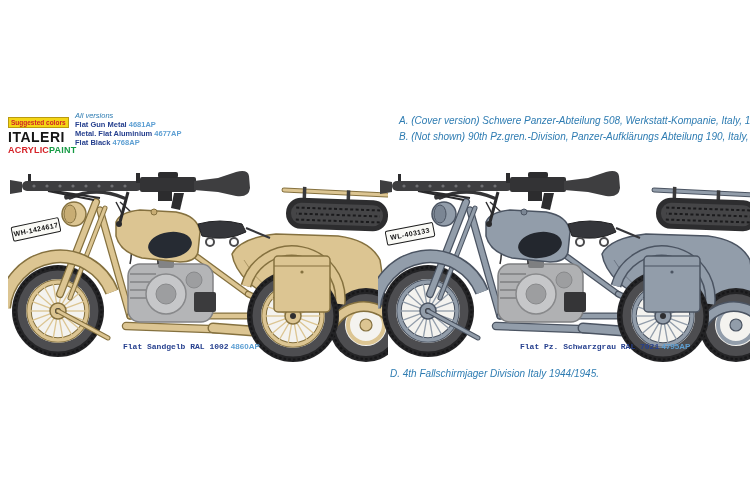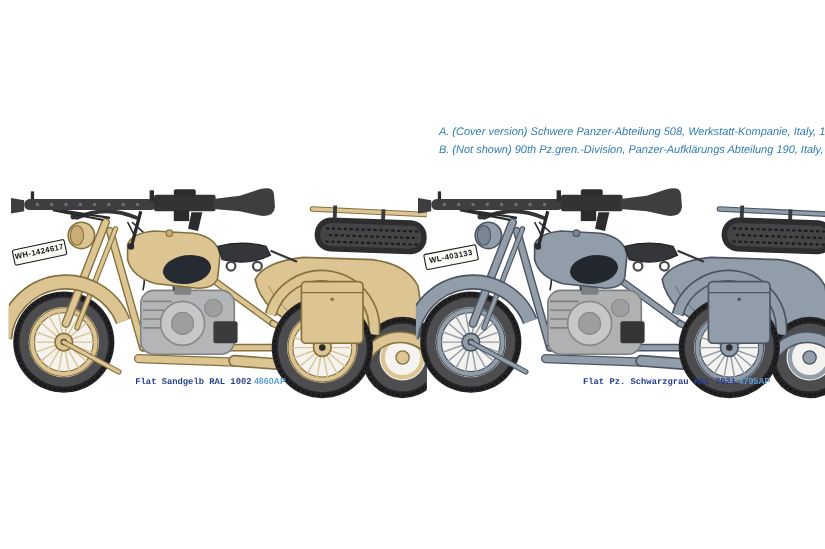--- a/index.html
+++ b/index.html
@@ -39,28 +39,39 @@
     position:absolute;width:47px;height:13px;background:#fafaf6;border:1px solid #1c1c1c;border-radius:2px;
     color:#111;font-size:7px;font-weight:bold;letter-spacing:.4px;text-align:center;line-height:13px;
     transform-origin:left center;white-space:nowrap;
   }
   .plate-left{left:4px;top:59px;transform:rotate(-12deg);}
   .plate-right{left:8px;top:63px;transform:rotate(-11deg);}
   .caption{position:absolute;top:174px;font-size:8px;white-space:nowrap;}
   .caption .cname{font-weight:bold;color:var(--paint-name,#253f8e);font-family:Liberation Mono, monospace;}
   .caption .ccode{font-weight:bold;color:var(--paint-code,#5d9fd3);}
   .caption-left{left:115px;}
-  .caption-right{left:108px;padding-left:44px;}
+  .caption-right{left:98px;padding-left:44px;}
 </style>
 </head>
 <body>
 
 <div class="page">
 
-
+  <div class="logo-block">
+    <div class="badge">Suggested colors</div>
+    <div class="brand">ITALERI</div>
+    <div class="brand-sub"><span class="red">ACRYLIC</span><span class="green">PAINT</span></div>
+  </div>
+
+  <div class="paint-list">
+    <div class="ph">All versions</div>
+    <div><span class="pname">Flat Gun Metal</span> <span class="pcode">4681AP</span></div>
+    <div><span class="pname">Metal. Flat Aluminium</span> <span class="pcode">4677AP</span></div>
+    <div><span class="pname">Flat Black</span> <span class="pcode">4768AP</span></div>
+  </div>
 
   <div class="versions-top">
     <div class="vline">A. (Cover version) Schwere Panzer-Abteilung 508, Werkstatt-Kompanie, Italy, 1944.</div>
     <div class="vline">B. (Not shown) 90th Pz.gren.-Division, Panzer-Aufklärungs Abteilung 190, Italy, 1944.</div>
   </div>
 
   <div class="bike bike-left" style="--body: #dcc592; --body-dark: #c8ad74; --outline: #85713f; --metal: #b4b5b7; --metal-dark: #828385; --dark: #3b3b3d; --tire: #4d4d50; --tread: #242426; --pad: #262b33;">
     <div class="svg-slot">
   <svg width="380" height="195" viewBox="0 0 380 195" xmlns="http://www.w3.org/2000/svg">
 
@@ -487,13 +498,14 @@
       <rect x="150" y="23" width="14" height="10" fill="#2c2c2e"></rect>
       <path d="M 166,25 L 176,25 L 172,42 L 163,40 Z" fill="#2c2c2e"></path>
       <path d="M 186,13 L 210,10 L 228,4 Q 240,1 241,8 L 242,20 Q 241,30 228,28 L 210,24 L 186,22 Z" fill="var(--gun,#3e3e40)"></path>
     </g>
   </svg>
 </div>
     <div class="plate plate-right">WL-403133</div>
     <div class="caption caption-right"><span class="cname">Flat Pz. Schwarzgrau RAL 7021</span> <span class="ccode">4795AP</span></div>
   </div>
 
+  <div class="vnote vnote-d">D. 4th Fallschirmjager Division Italy 1944/1945.</div>
 </div>
 
 </body></html>

